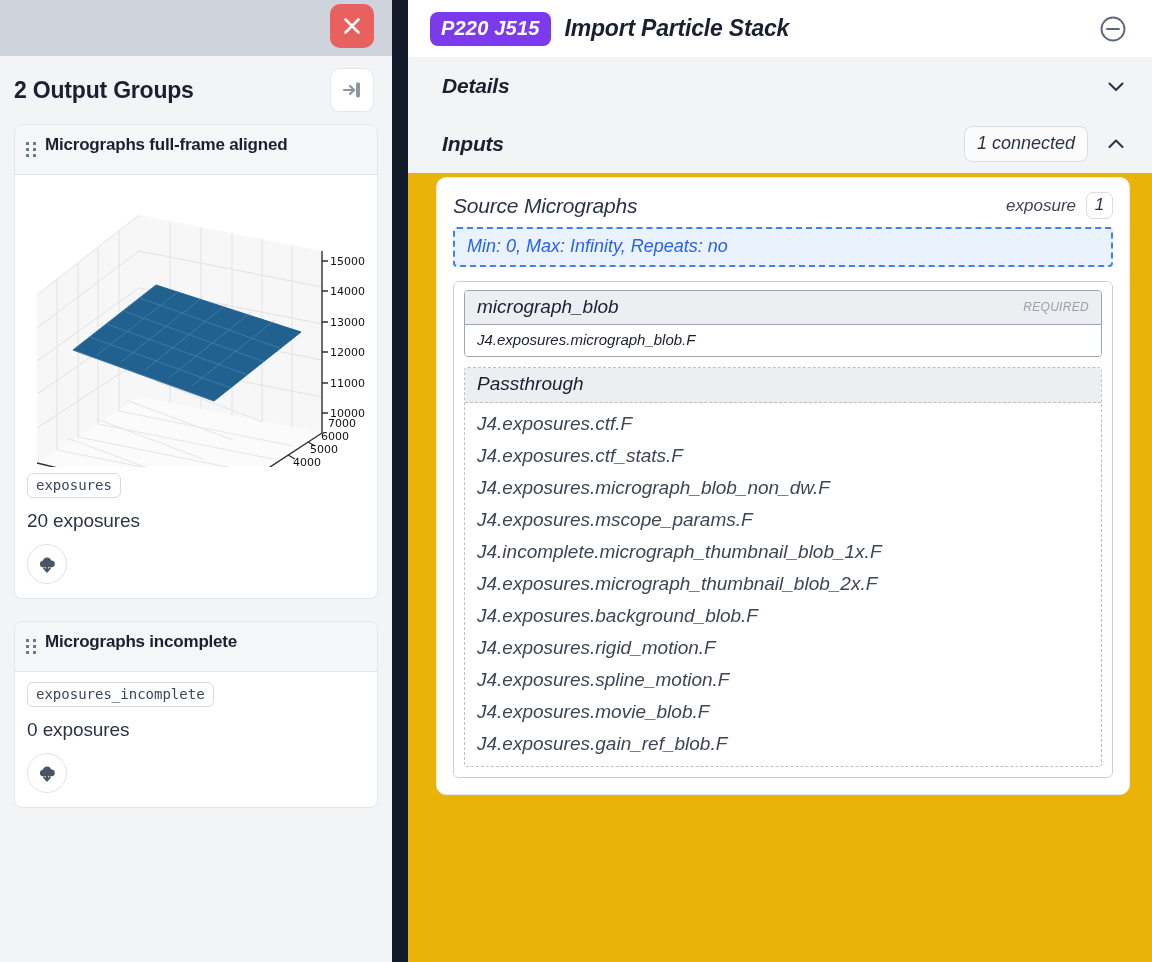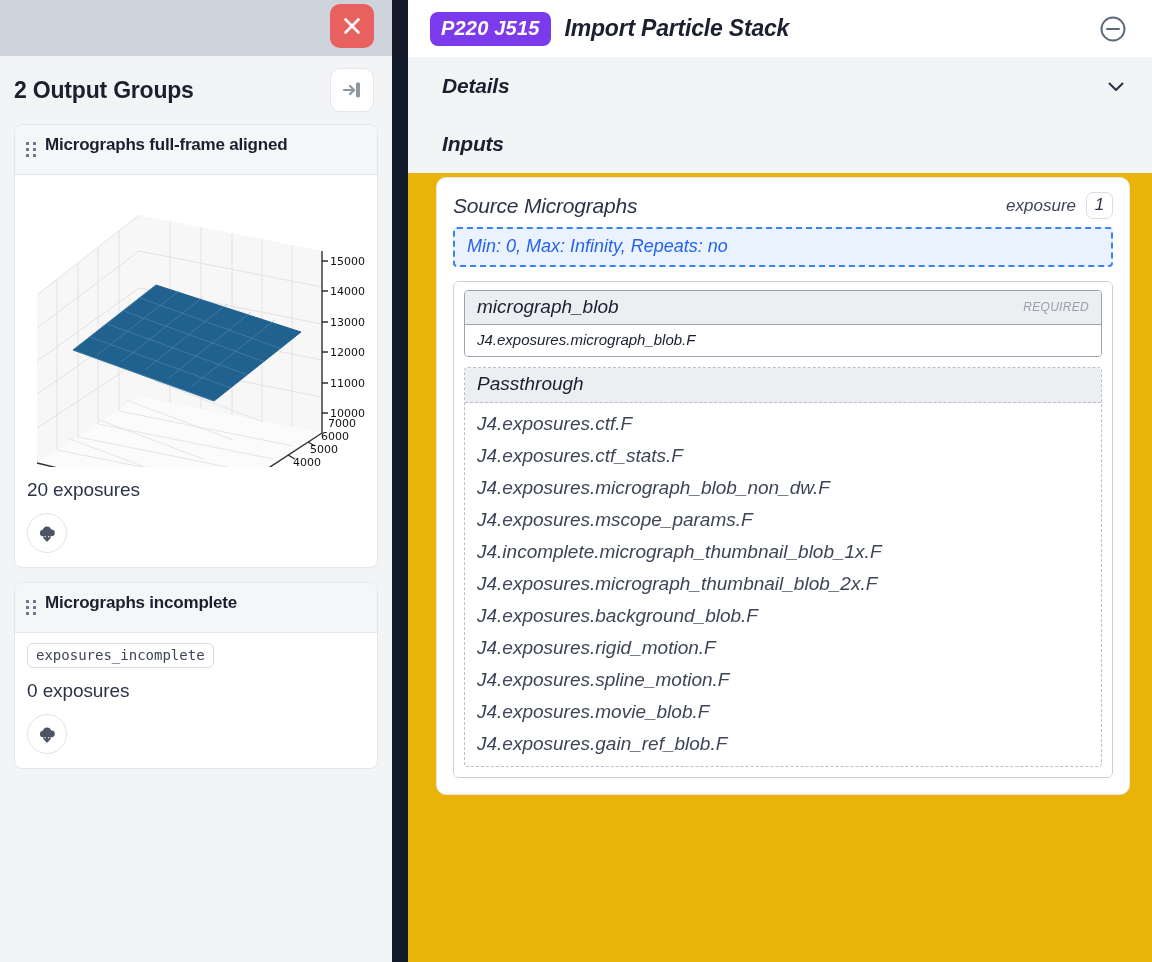--- a/index.html
+++ b/index.html
@@ -48,21 +48,21 @@
 
   .left-scroll {
     flex: 1 1 auto; overflow: hidden;
     padding: 0 14px 14px 14px;
   }
 
   .og-card {
     background: #ffffff;
     border: 1px solid #e3e6ea;
     border-radius: 8px;
-    margin-bottom: 14px;
+    margin-bottom: 22px;
     overflow: hidden;
   }
   .og-card-header {
     background: #f5f6f8;
     border-bottom: 1px solid #e3e6ea;
     padding: 10px 12px 10px 10px;
     display: flex; align-items: flex-start; gap: 8px;
     cursor: grab;
   }
   .drag-dots { flex: 0 0 12px; padding-top: 5px; }
@@ -360,20 +360,23 @@
                 <text x="29" y="278" transform="translate(0,23)">1000</text>
                 <text x="52" y="283" transform="translate(0,26)">2000</text>
                 <text x="76" y="289" transform="translate(0,29)">3000</text>
                 <text x="101" y="294" transform="translate(0,32)">4000</text>
                 <text x="126" y="300" transform="translate(0,34)">5000</text>
                 <text x="151" y="305" transform="translate(0,37)">6000</text>
               </g>
             </svg>
           </div>
 
+          <div style="margin-top:6px;">
+            <span class="tag-pill">exposures</span>
+          </div>
           <div class="count-text">20 exposures</div>
           <button class="dl-btn" aria-label="download">
             <svg width="22" height="22" viewBox="0 0 24 24">
               <path d="M7.2 15.5 A3.6 3.6 0 0 1 7.4 8.4 A4.8 4.8 0 0 1 16.6 8.1 A3.7 3.7 0 0 1 17 15.5 Z" fill="#4b5563"></path>
               <path d="M12 12.3 V19.6" stroke="#4b5563" stroke-width="2.3" stroke-linecap="round" fill="none"></path>
               <path d="M8.9 16.8 L12 20.2 L15.1 16.8" stroke="#4b5563" stroke-width="2.3" stroke-linecap="round" stroke-linejoin="round" fill="none"></path>
             </svg>
           </button>
         </div>
       </div>
@@ -431,20 +434,28 @@
       <div class="section-title">Details</div>
       <button class="chev-btn" aria-label="expand details">
         <svg width="24" height="24" viewBox="0 0 24 24">
           <path d="M5.5 9.5 L12 16 L18.5 9.5" fill="none" stroke="#2b3346" stroke-width="2.1" stroke-linecap="round" stroke-linejoin="round"></path>
         </svg>
       </button>
     </div>
 
     <div class="section-row inputs">
       <div class="section-title">Inputs</div>
+      <div class="section-right">
+        <span class="connected-pill">1 connected</span>
+        <button class="chev-btn" aria-label="collapse inputs">
+          <svg width="24" height="24" viewBox="0 0 24 24">
+            <path d="M5.5 15 L12 8.5 L18.5 15" fill="none" stroke="#2b3346" stroke-width="2.1" stroke-linecap="round" stroke-linejoin="round"></path>
+          </svg>
+        </button>
+      </div>
     </div>
 
     <div class="inputs-body">
       <div class="input-card">
 
         <div class="input-card-head">
           <div class="input-card-title">Source Micrographs</div>
           <div class="input-card-head-right">
             <span class="slot-type">exposure</span>
             <span class="slot-count">1</span>

